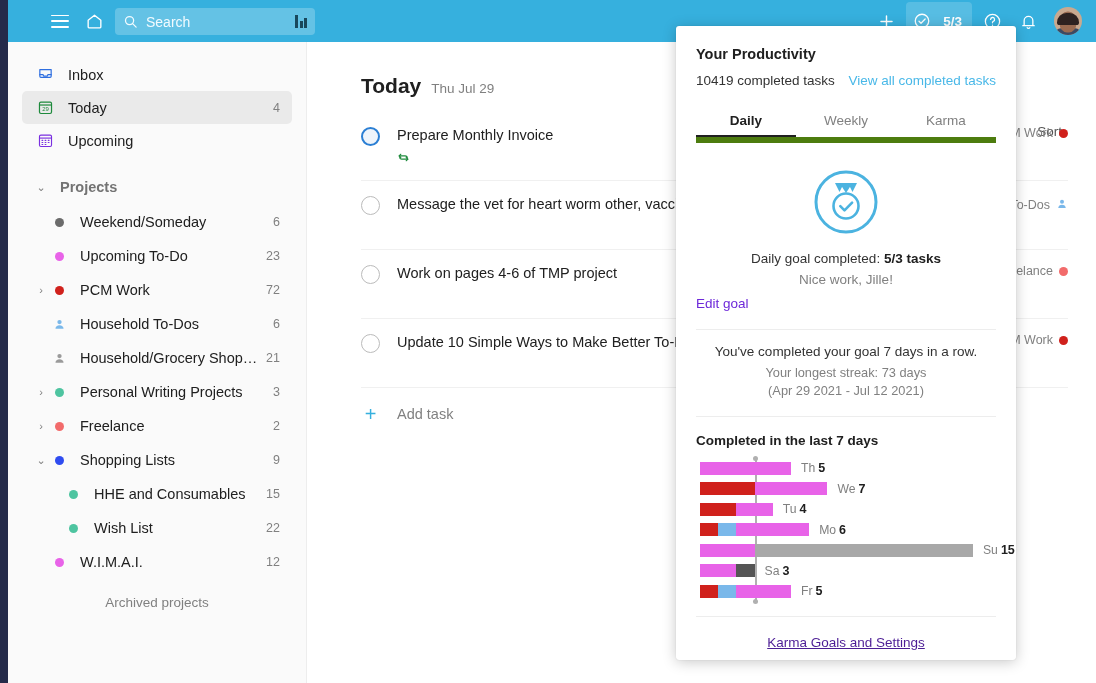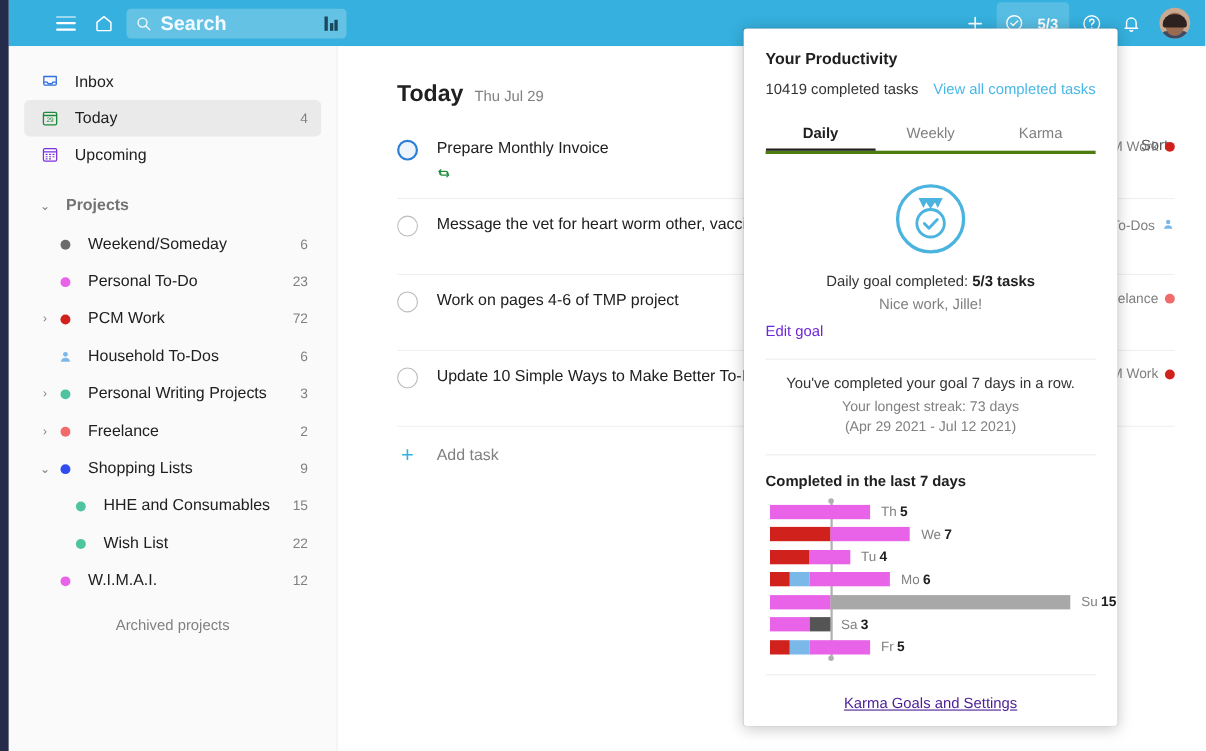--- a/index.html
+++ b/index.html
@@ -29,21 +29,21 @@
   .hamburger { width: 18px; height: 13px; display: flex; flex-direction: column;
     justify-content: space-between; }
   .hamburger i { display: block; height: 1.6px; background: #fff; border-radius: 1px; }
 
   .searchbox {
     position: absolute; left: 107px; top: 8px; width: 200px; height: 27px;
     background: rgba(255,255,255,.23); border-radius: 4px;
     display: flex; align-items: center; padding: 0 8px; cursor: text;
   }
   .searchbox .sb-text {
-    color: #f2fbff; font-size: 18px; margin-left: 8px; flex: 1; font-weight: bold;
+    color: #f2fbff; font-size: 14px; margin-left: 8px; flex: 1;
   }
   .sb-bars { display: flex; align-items: flex-end; gap: 1.5px; height: 13px; }
   .sb-bars i { width: 3px; background: #19485c; display: block; }
 
   .tb-right {
     position: absolute; right: 14px; top: 0; height: 42px;
     display: flex; align-items: center; gap: 4px;
   }
   .karma-pill {
     display: flex; align-items: center; gap: 12px; height: 39px;
@@ -157,21 +157,21 @@
     position: absolute; left: 676px; top: 26px; width: 340px; height: 634px;
     background: #fff; border-radius: 3px;
     box-shadow: 0 2px 14px rgba(0,0,0,.22), 0 0 1px rgba(0,0,0,.2);
     padding: 0 20px; overflow: hidden;
   }
   .pp-title { font-size: 14.5px; font-weight: bold; color: #202020; padding-top: 20px; }
   .pp-sub { display: flex; align-items: baseline; justify-content: space-between;
     margin-top: 11px; }
   .pp-count { font-size: 13.5px; color: #333; }
   .pp-link { font-size: 13.5px; color: #49b8e8; cursor: pointer; }
-  .pp-tabs { display: flex; margin-top: 18px; border-bottom: 3px solid #4d7c0f; }
+  .pp-tabs { display: flex; margin-top: 18px; border-bottom: 6px solid #4d7c0f; }
   .pp-tab { flex: 1; text-align: center; padding: 7px 0 9px; font-size: 13.5px;
     color: #808080; cursor: pointer; }
   .pp-tab.active { color: #202020; font-weight: bold;
     box-shadow: inset 0 -2px 0 0 #202020; }
 
   .medal-wrap { display: flex; justify-content: center; margin-top: 26px; }
   .goal-line1 { text-align: center; font-size: 13.5px; color: #333; margin-top: 16px; }
   .goal-line1 b { color: #202020; }
   .goal-line2 { text-align: center; font-size: 13.5px; color: #808080; margin-top: 6px; }
   .goal-edit { text-align: left; font-size: 13.5px; color: #6d28d9;
@@ -329,41 +329,52 @@
             <span class="dot" style="background: rgb(107, 107, 107);"></span>
           </span>
           <span class="proj-label">Weekend/Someday</span>
           <span class="proj-count">6</span>
         </div>
         <div class="proj-item">
           <span class="caret"></span>
           <span class="dot-wrap">
             <span class="dot" style="background: rgb(232, 99, 232);"></span>
           </span>
-          <span class="proj-label">Personal To-Do</span>
+          <span class="proj-label">Upcoming To-Do</span>
           <span class="proj-count">23</span>
         </div>
         <div class="proj-item">
           <span class="caret">›</span>
           <span class="dot-wrap">
             <span class="dot" style="background: rgb(208, 33, 28);"></span>
           </span>
           <span class="proj-label">PCM Work</span>
           <span class="proj-count">72</span>
         </div>
         <div class="proj-item">
           <span class="caret"></span>
           <span class="dot-wrap">
             <svg width="13" height="13" viewBox="0 0 24 24" fill="#7ab8ea">
               <circle cx="12" cy="7.5" r="4"></circle>
               <path d="M4.5 20c0-4.1 3.4-6.5 7.5-6.5s7.5 2.4 7.5 6.5z"></path>
             </svg>
           </span>
           <span class="proj-label">Household To-Dos</span>
           <span class="proj-count">6</span>
+        </div>
+        <div class="proj-item">
+          <span class="caret"></span>
+          <span class="dot-wrap">
+            <svg width="13" height="13" viewBox="0 0 24 24" fill="#9a9a9a">
+              <circle cx="12" cy="7.5" r="4"></circle>
+              <path d="M4.5 20c0-4.1 3.4-6.5 7.5-6.5s7.5 2.4 7.5 6.5z"></path>
+            </svg>
+          </span>
+          <span class="proj-label">Household/Grocery Shopp…</span>
+          <span class="proj-count">21</span>
         </div>
         <div class="proj-item">
           <span class="caret">›</span>
           <span class="dot-wrap">
             <span class="dot" style="background: rgb(78, 196, 160);"></span>
           </span>
           <span class="proj-label">Personal Writing Projects</span>
           <span class="proj-count">3</span>
         </div>
         <div class="proj-item">

